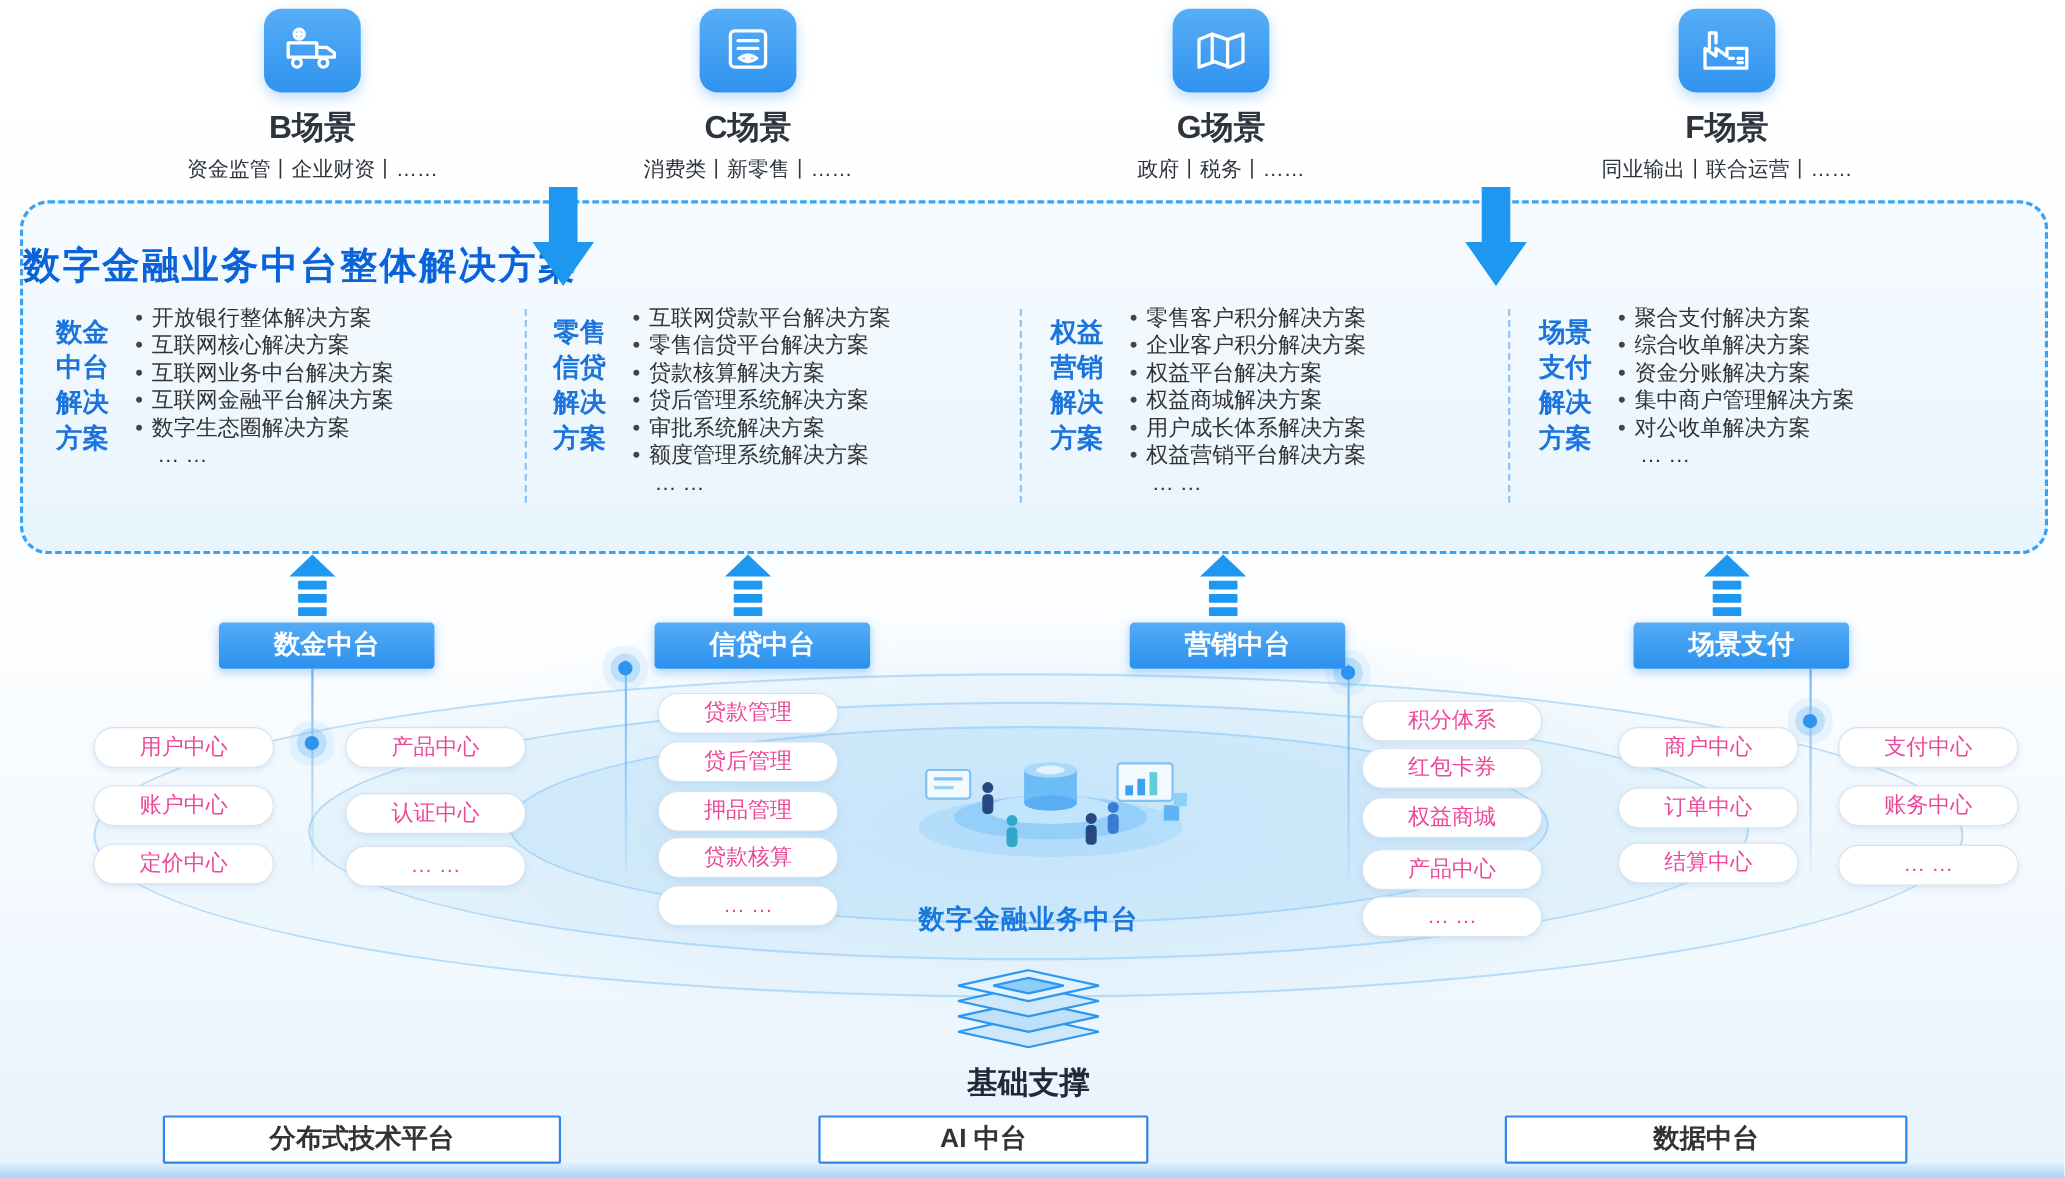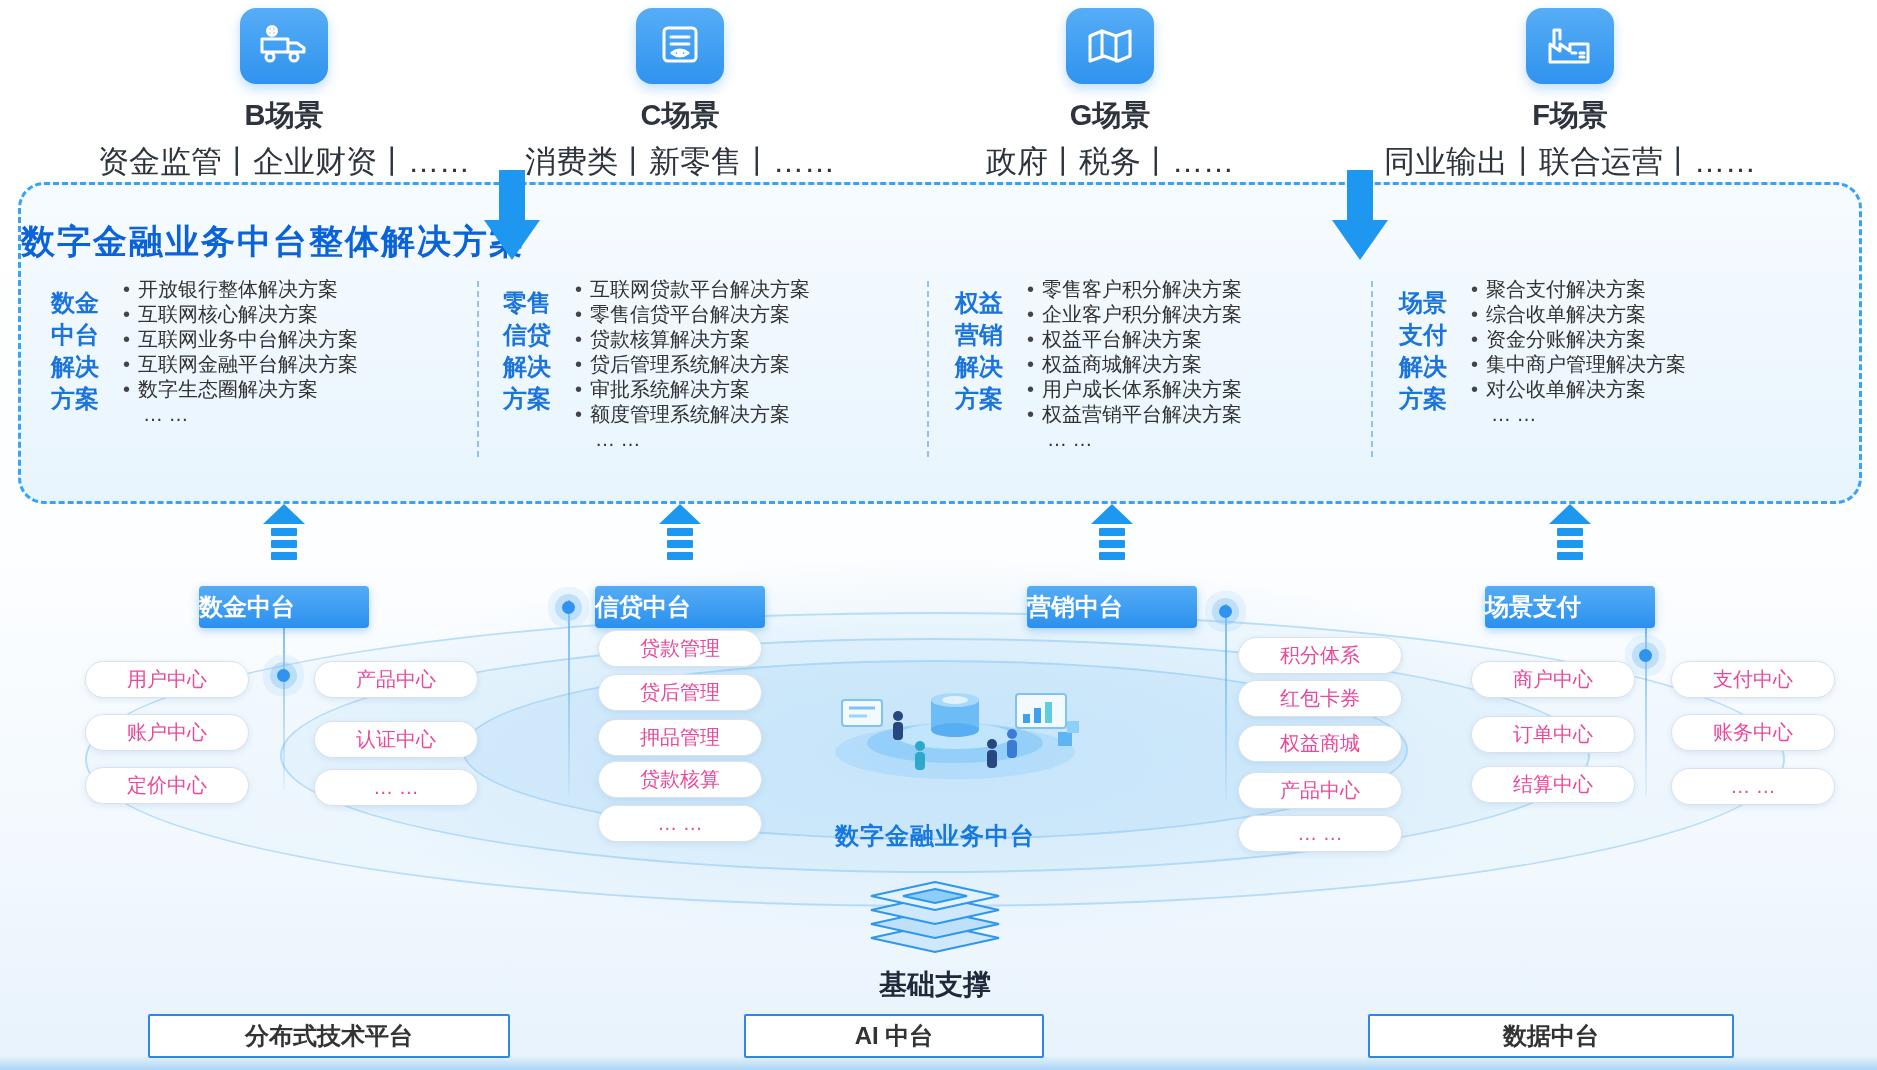--- a/index.html
+++ b/index.html
@@ -19,21 +19,21 @@
   #bottom-band { position:absolute; left:0; bottom:0; width:100%; height:14px; z-index:0;
     background:linear-gradient(180deg, rgba(150,205,246,0), rgba(120,190,242,.55)); }
 
   
   .scenario { position:absolute; top:8px; width:420px; text-align:center; z-index:4; }
   .scn-icon { width:88px; height:76px; margin:0 auto; border-radius:16px;
     background:linear-gradient(180deg,#57adf6,#2f93ef);
     display:flex; align-items:center; justify-content:center;
     box-shadow:0 5px 12px rgba(47,147,239,.30); }
   .scn-title { margin-top:12px; font-size:29px; font-weight:600; color:#2e343d; }
-  .scn-sub   { margin-top:5px;  font-size:31px; color:#2e343d; }
+  .scn-sub   { margin-top:5px;  font-size:19px; color:#2e343d; }
 
   
   .down-arrow { position:absolute; top:170px; z-index:5; }
 
   
   #solution-box { position:absolute; left:18px; top:182px; width:1844px; height:322px; z-index:2;
     border:3px dashed #36a3f6; border-radius:26px;
     background:linear-gradient(180deg, rgba(246,251,255,.96), rgba(231,244,253,.96)); }
   #solution-title { position:absolute; top:34px; left:0; width:100%; 
     font-size:34px; font-weight:bold; color:#0a63d8; letter-spacing:2px; }
@@ -46,22 +46,22 @@
   .sol-col li.more { padding-left:20px; }
   .sol-sep { position:absolute; top:96px; height:176px; border-left:2px dashed rgba(80,160,235,.6); }
 
   
   .up-arrow { position:absolute; top:504px; display:flex; flex-direction:column; align-items:center; z-index:3; }
   .up-arrow .tri { width:0; height:0; border-left:21px solid transparent; border-right:21px solid transparent;
     border-bottom:20px solid #1e97f0; }
   .up-arrow .bar { width:26px; height:8px; background:#1e97f0; margin-top:4px; border-radius:1px; }
 
   
-  .platform-badge { position:absolute; top:586px; width:170px; height:42px; line-height:42px; z-index:3;
-    text-align:left; color:#fff; font-size:24px; font-weight:600; border-radius:4px;
+  .platform-badge { position:absolute; top:566px; width:196px; height:42px; line-height:42px; z-index:3;
+    text-align:center; color:#fff; font-size:24px; font-weight:600; border-radius:4px;
     background:linear-gradient(180deg,#55acf6,#2a90ee); box-shadow:0 3px 9px rgba(42,144,238,.35); }
 
   
   .vline { position:absolute; width:2px; z-index:2;
     background:linear-gradient(180deg, rgba(90,170,240,.85), rgba(90,170,240,.08)); }
   .cdot { position:absolute; width:13px; height:13px; border-radius:50%; background:#2f93f0; z-index:2;
     box-shadow:0 0 0 7px rgba(125,192,245,.38), 0 0 0 14px rgba(150,205,248,.18); }
 
   
   .pill { position:absolute; width:164px; height:37px; line-height:35px; z-index:3;

